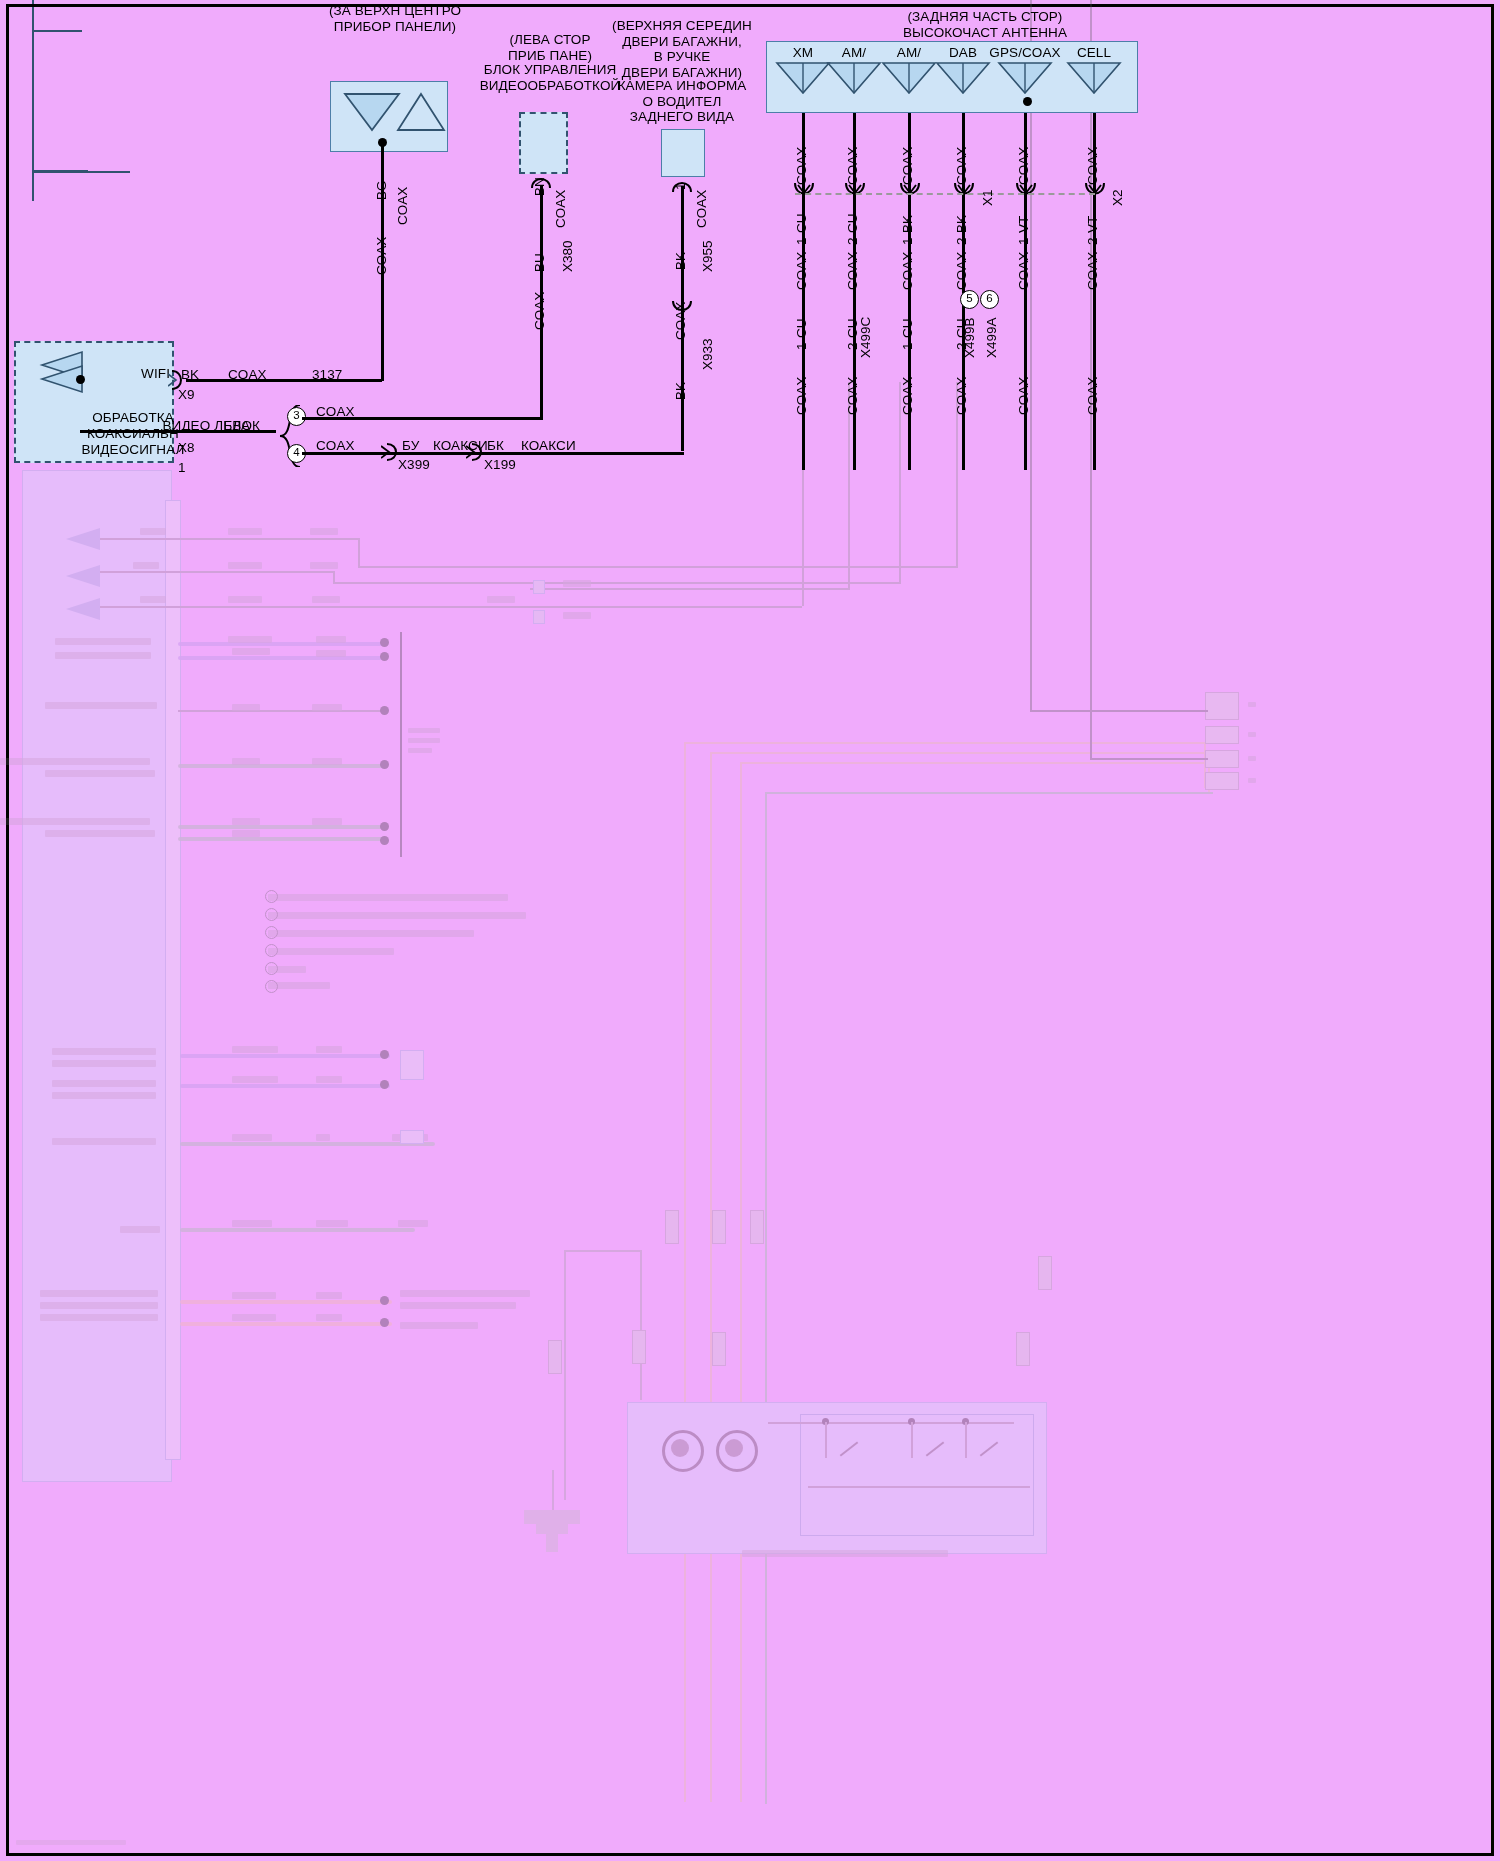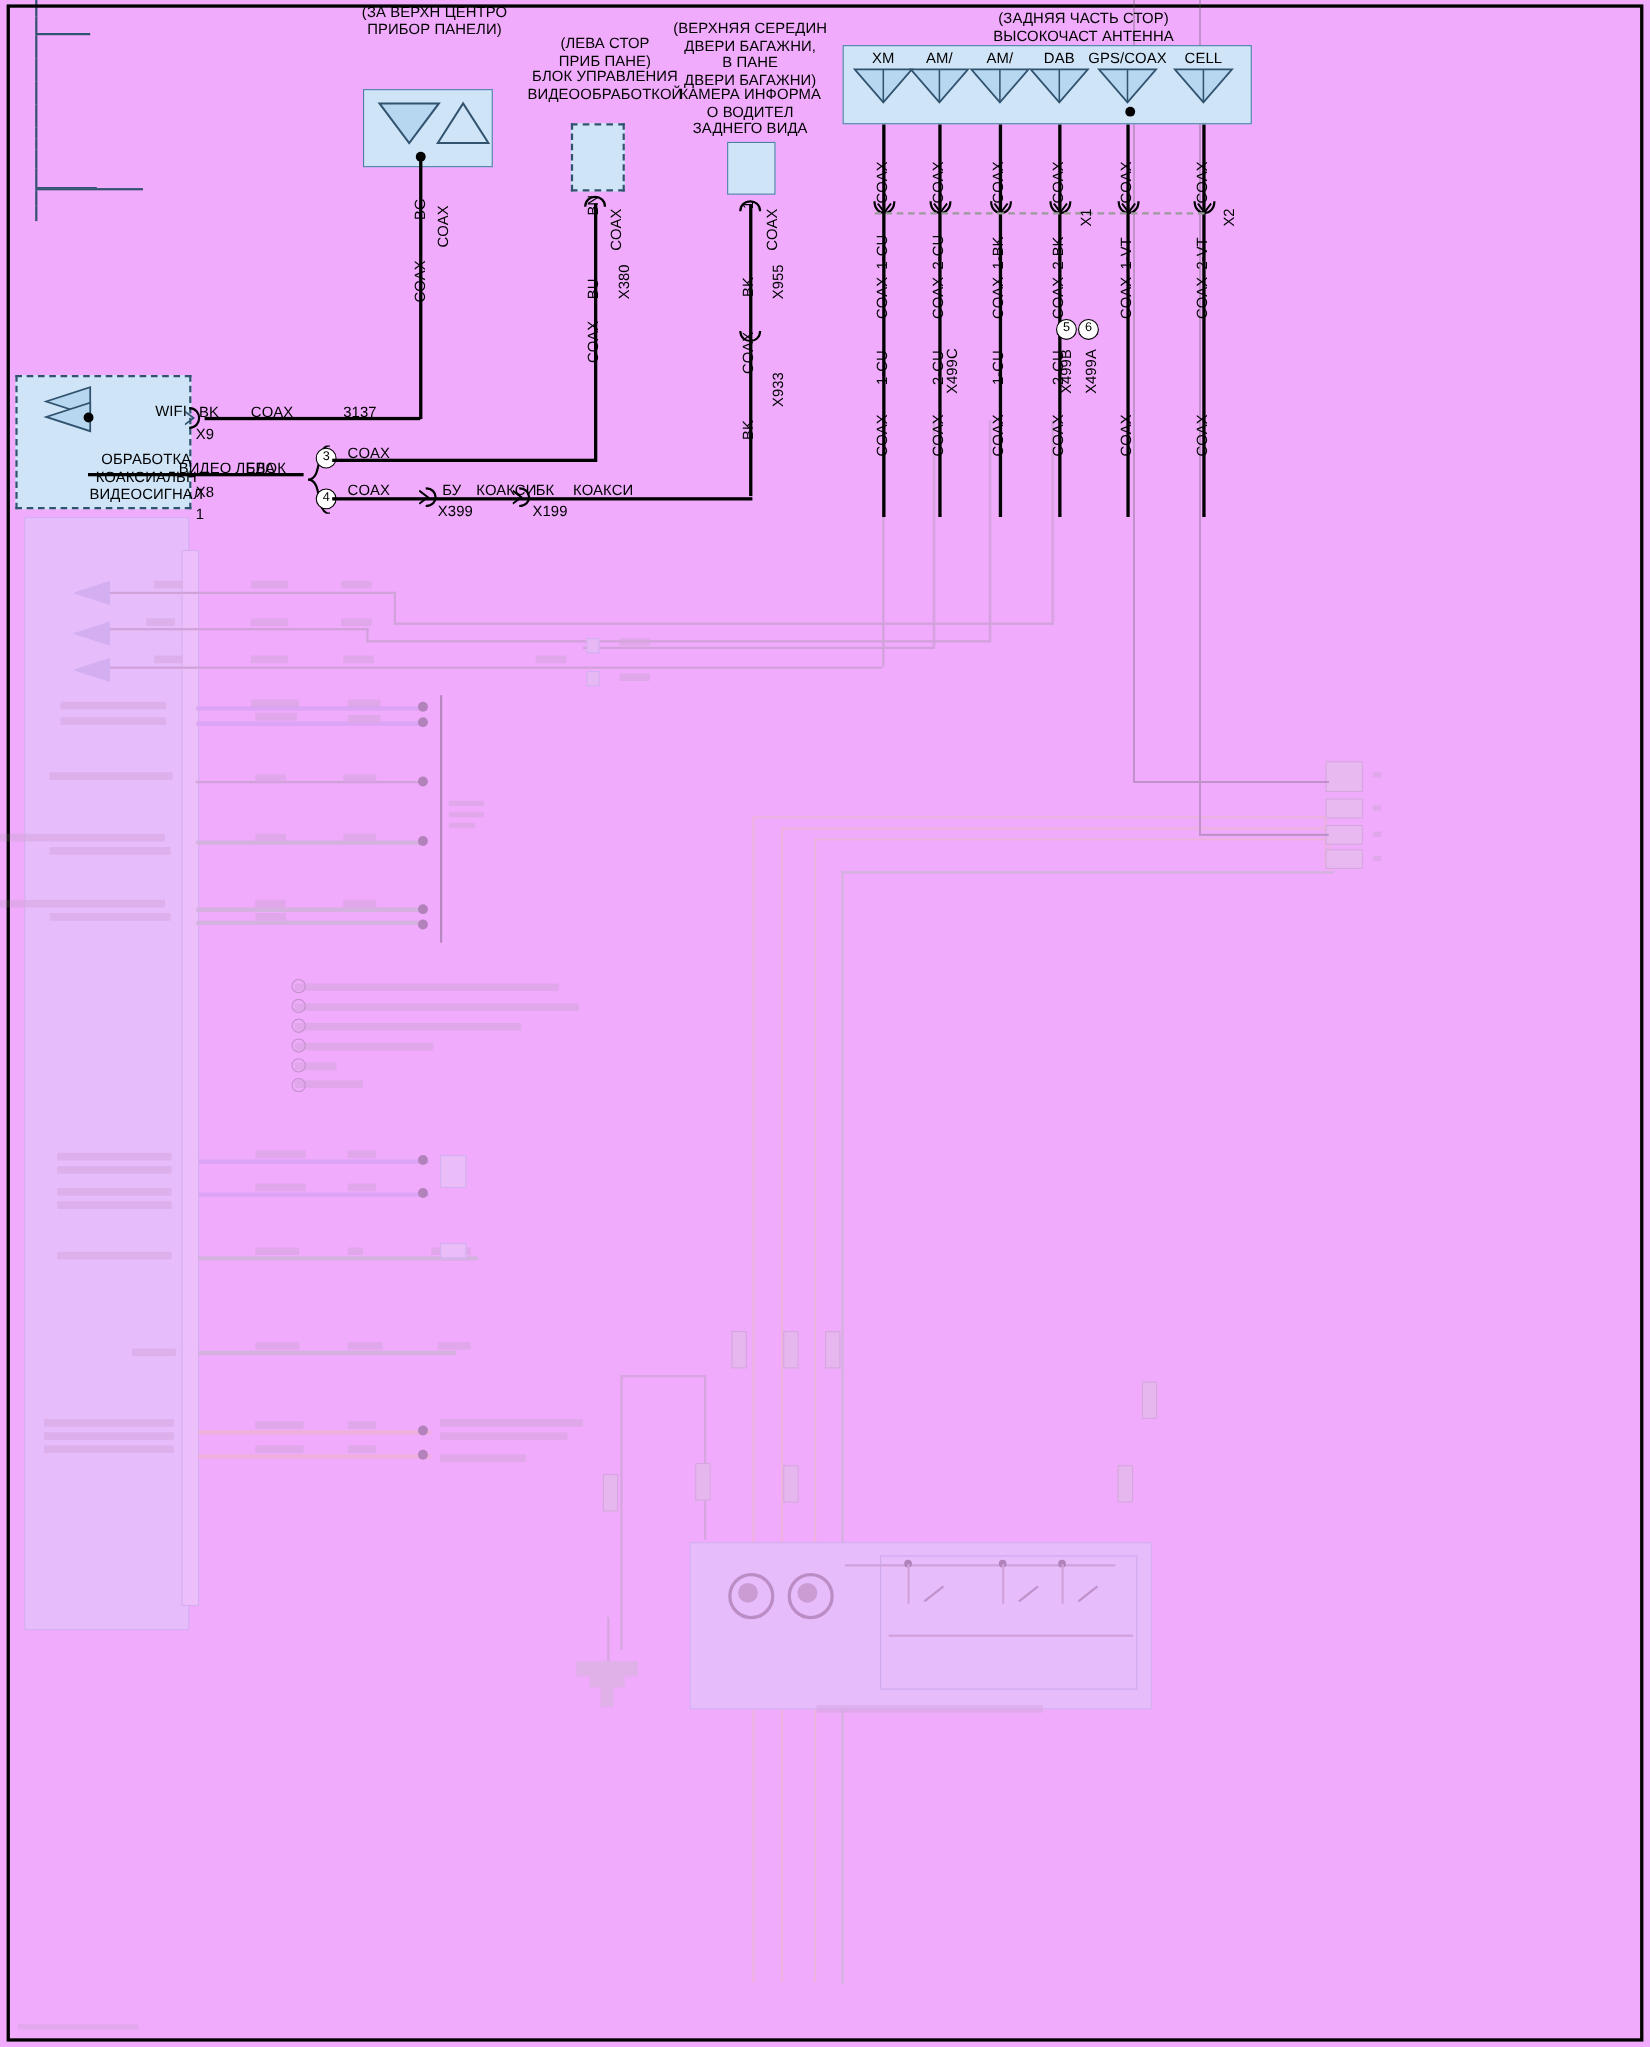--- a/index.html
+++ b/index.html
@@ -279,21 +279,21 @@
       </svg>
   </div>
   <div class="vlbl" style="left:532px;top:196px;">BN</div>
   <div class="vlbl" style="left:560px;top:272px;">X380</div>
   <div class="vlbl" style="left:553px;top:228px;">COAX</div>
   <div class="vlbl" style="left:532px;top:272px;">BU</div>
   <div class="vlbl" style="left:532px;top:330px;">COAX</div>
 
   <div class="lbl c" style="left:612px;top:18px;width:140px;">(ВЕРХНЯЯ СЕРЕДИН
 ДВЕРИ БАГАЖНИ,
-В ПАНЕ
+В РУЧКЕ
 ДВЕРИ БАГАЖНИ)</div>
   <div class="lbl c" style="left:612px;top:78px;width:140px;">КАМЕРА ИНФОРМА
 О ВОДИТЕЛ
 ЗАДНЕГО ВИДА</div>
   <div class="box" style="left:661px;top:129px;width:44px;height:48px;"></div>
   <div style="position:absolute;left:671px;top:176px;width:22px;height:20px;">
     <svg width="22" height="20">
         <path d="M2 16 C 2 4, 20 4, 20 16" fill="none" stroke="#000" stroke-width="2"></path>
       </svg>
   </div>

